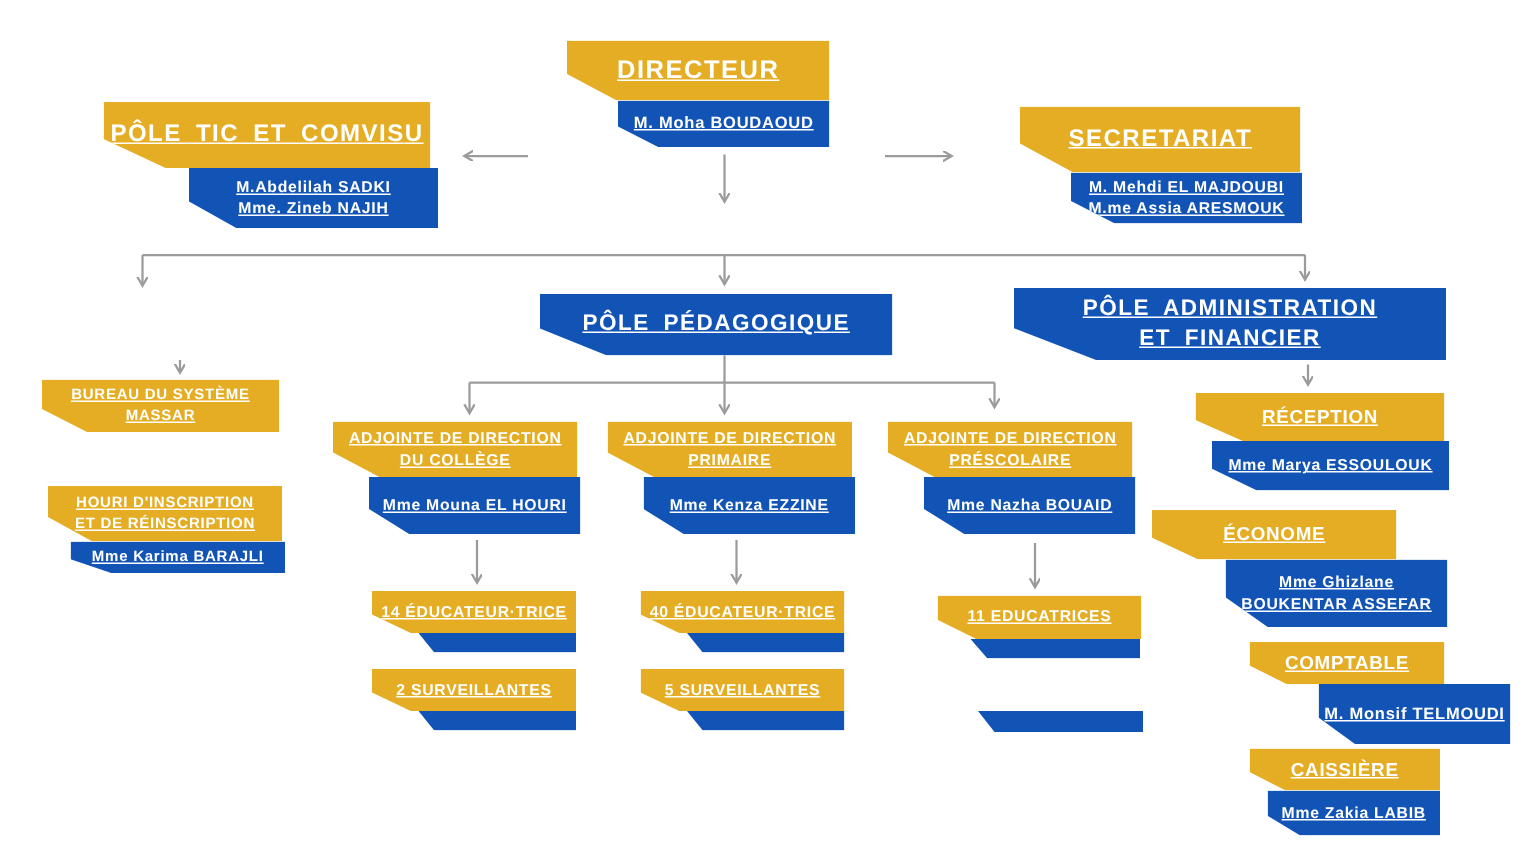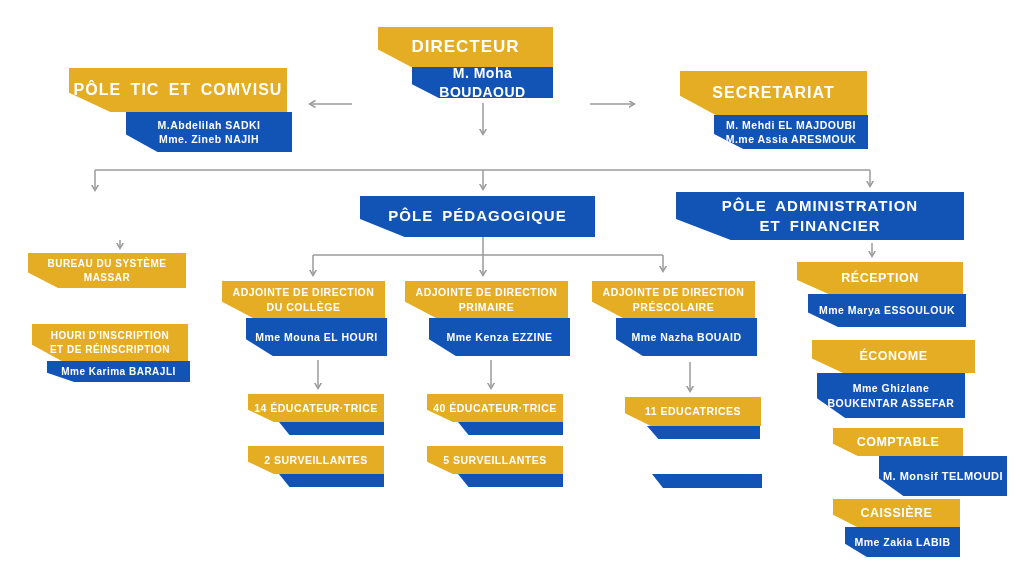--- a/index.html
+++ b/index.html
@@ -14,21 +14,21 @@
     color:#ffffff;
     font-weight:bold;
     display:flex; align-items:center; justify-content:center;
     text-align:center;
     white-space:pre-line;
     letter-spacing:.5px;
     line-height:1.35;
   }
   .gold { background:#E5AD24; }
   .blue { background:#1254B5; }
-  .notch { clip-path:polygon(0 0,100% 0,100% 100%,19% 100%,0 56%); }
+  .notch { clip-path:polygon(0 0,100% 0,100% 100%,19% 100%,0 56%);text-decoration:underline; }
   .strip { clip-path:polygon(0 0,100% 0,100% 100%,10% 100%); }
   .big   { letter-spacing:1px; word-spacing:4px; }
   svg.arrows { position:absolute; left:0; top:0; pointer-events:none; }
 </style>
 </head>
 <body>
 
 <div class="canvas">
 
   <svg class="arrows" width="1024" height="575" viewBox="0 0 1024 575">
@@ -52,21 +52,21 @@
       <line x1="483" y1="255" x2="483" y2="275" marker-end="url(#ah)"></line>
       <line x1="663" y1="255" x2="663" y2="271" marker-end="url(#ah)"></line>
       <line x1="872" y1="243" x2="872" y2="256" marker-end="url(#ah)"></line>
       <line x1="318" y1="360" x2="318" y2="388" marker-end="url(#ah)"></line>
       <line x1="491" y1="360" x2="491" y2="388" marker-end="url(#ah)"></line>
       <line x1="690" y1="362" x2="690" y2="391" marker-end="url(#ah)"></line>
     </g>
   </svg>
 
   <div class="plate gold notch big" style="left:378px;top:27px;width:175px;height:40px;font-size:17px">DIRECTEUR</div>
-  <div class="plate blue notch" style="left:412px;top:67px;width:141px;height:31px;font-size:14px">M. Moha BOUDAOUD</div>
+  <div class="plate blue notch" style="left:412px;top:67px;width:141px;height:31px;font-size:11px">M. Moha BOUDAOUD</div>
 
   <div class="plate gold notch big" style="left:69px;top:68px;width:218px;height:44px;font-size:16px">PÔLE TIC ET COMVISU</div>
   <div class="plate blue notch" style="left:126px;top:112px;width:166px;height:40px;font-size:10.5px">M.Abdelilah SADKI
 Mme. Zineb NAJIH</div>
 
   <div class="plate gold notch big" style="left:680px;top:71px;width:187px;height:44px;font-size:16px">SECRETARIAT</div>
   <div class="plate blue notch" style="left:714px;top:115px;width:154px;height:34px;font-size:10.5px">M. Mehdi EL MAJDOUBI
 M.me Assia ARESMOUK</div>
 
   <div class="plate blue notch big" style="left:360px;top:196px;width:235px;height:41px;font-size:15px">PÔLE PÉDAGOGIQUE</div>
@@ -98,21 +98,21 @@
   <div class="plate gold notch" style="left:592px;top:281px;width:163px;height:37px;font-size:10.5px">ADJOINTE DE DIRECTION
 PRÉSCOLAIRE</div>
   <div class="plate blue notch" style="left:616px;top:318px;width:141px;height:38px;font-size:10.5px">Mme Nazha BOUAID</div>
   <div class="plate gold notch" style="left:625px;top:397px;width:136px;height:29px;font-size:10.5px">11 EDUCATRICES</div>
   <div class="plate blue strip" style="left:647px;top:426px;width:113px;height:13px"></div>
   <div class="plate blue strip" style="left:652px;top:474px;width:110px;height:14px"></div>
 
   <div class="plate gold notch" style="left:797px;top:262px;width:166px;height:32px;font-size:12.5px">RÉCEPTION</div>
   <div class="plate blue notch" style="left:808px;top:294px;width:158px;height:33px;font-size:10.5px">Mme Marya ESSOULOUK</div>
 
-  <div class="plate gold notch" style="left:812px;top:340px;width:163px;height:33px;font-size:12.5px">ÉCONOME</div>
+  <div class="plate gold notch" style="left:768px;top:340px;width:163px;height:33px;font-size:12.5px">ÉCONOME</div>
   <div class="plate blue notch" style="left:817px;top:373px;width:148px;height:45px;font-size:10.5px">Mme Ghizlane
 BOUKENTAR ASSEFAR</div>
 
   <div class="plate gold notch" style="left:833px;top:428px;width:130px;height:28px;font-size:12.5px">COMPTABLE</div>
   <div class="plate blue notch" style="left:879px;top:456px;width:128px;height:40px;font-size:11px">M. Monsif TELMOUDI</div>
 
   <div class="plate gold notch" style="left:833px;top:499px;width:127px;height:28px;font-size:12.5px">CAISSIÈRE</div>
   <div class="plate blue notch" style="left:845px;top:527px;width:115px;height:30px;font-size:10.5px">Mme Zakia LABIB</div>
 
 </div>

